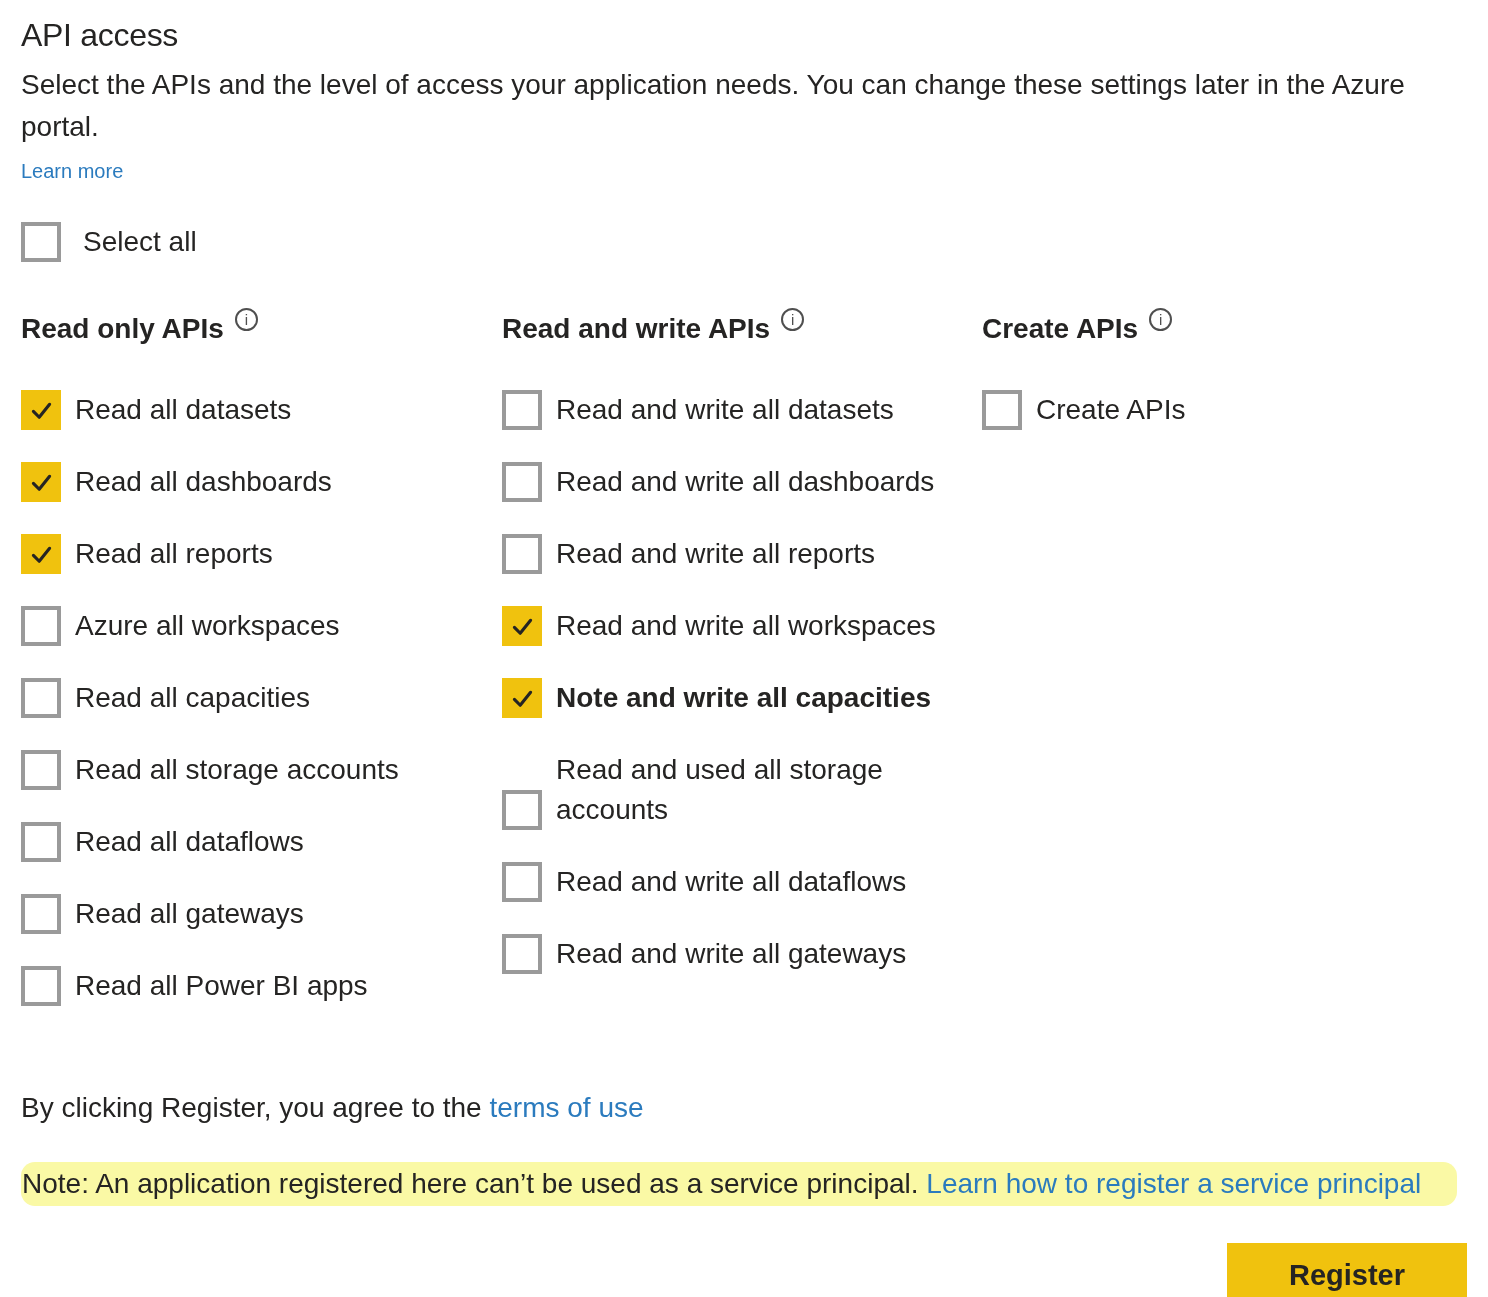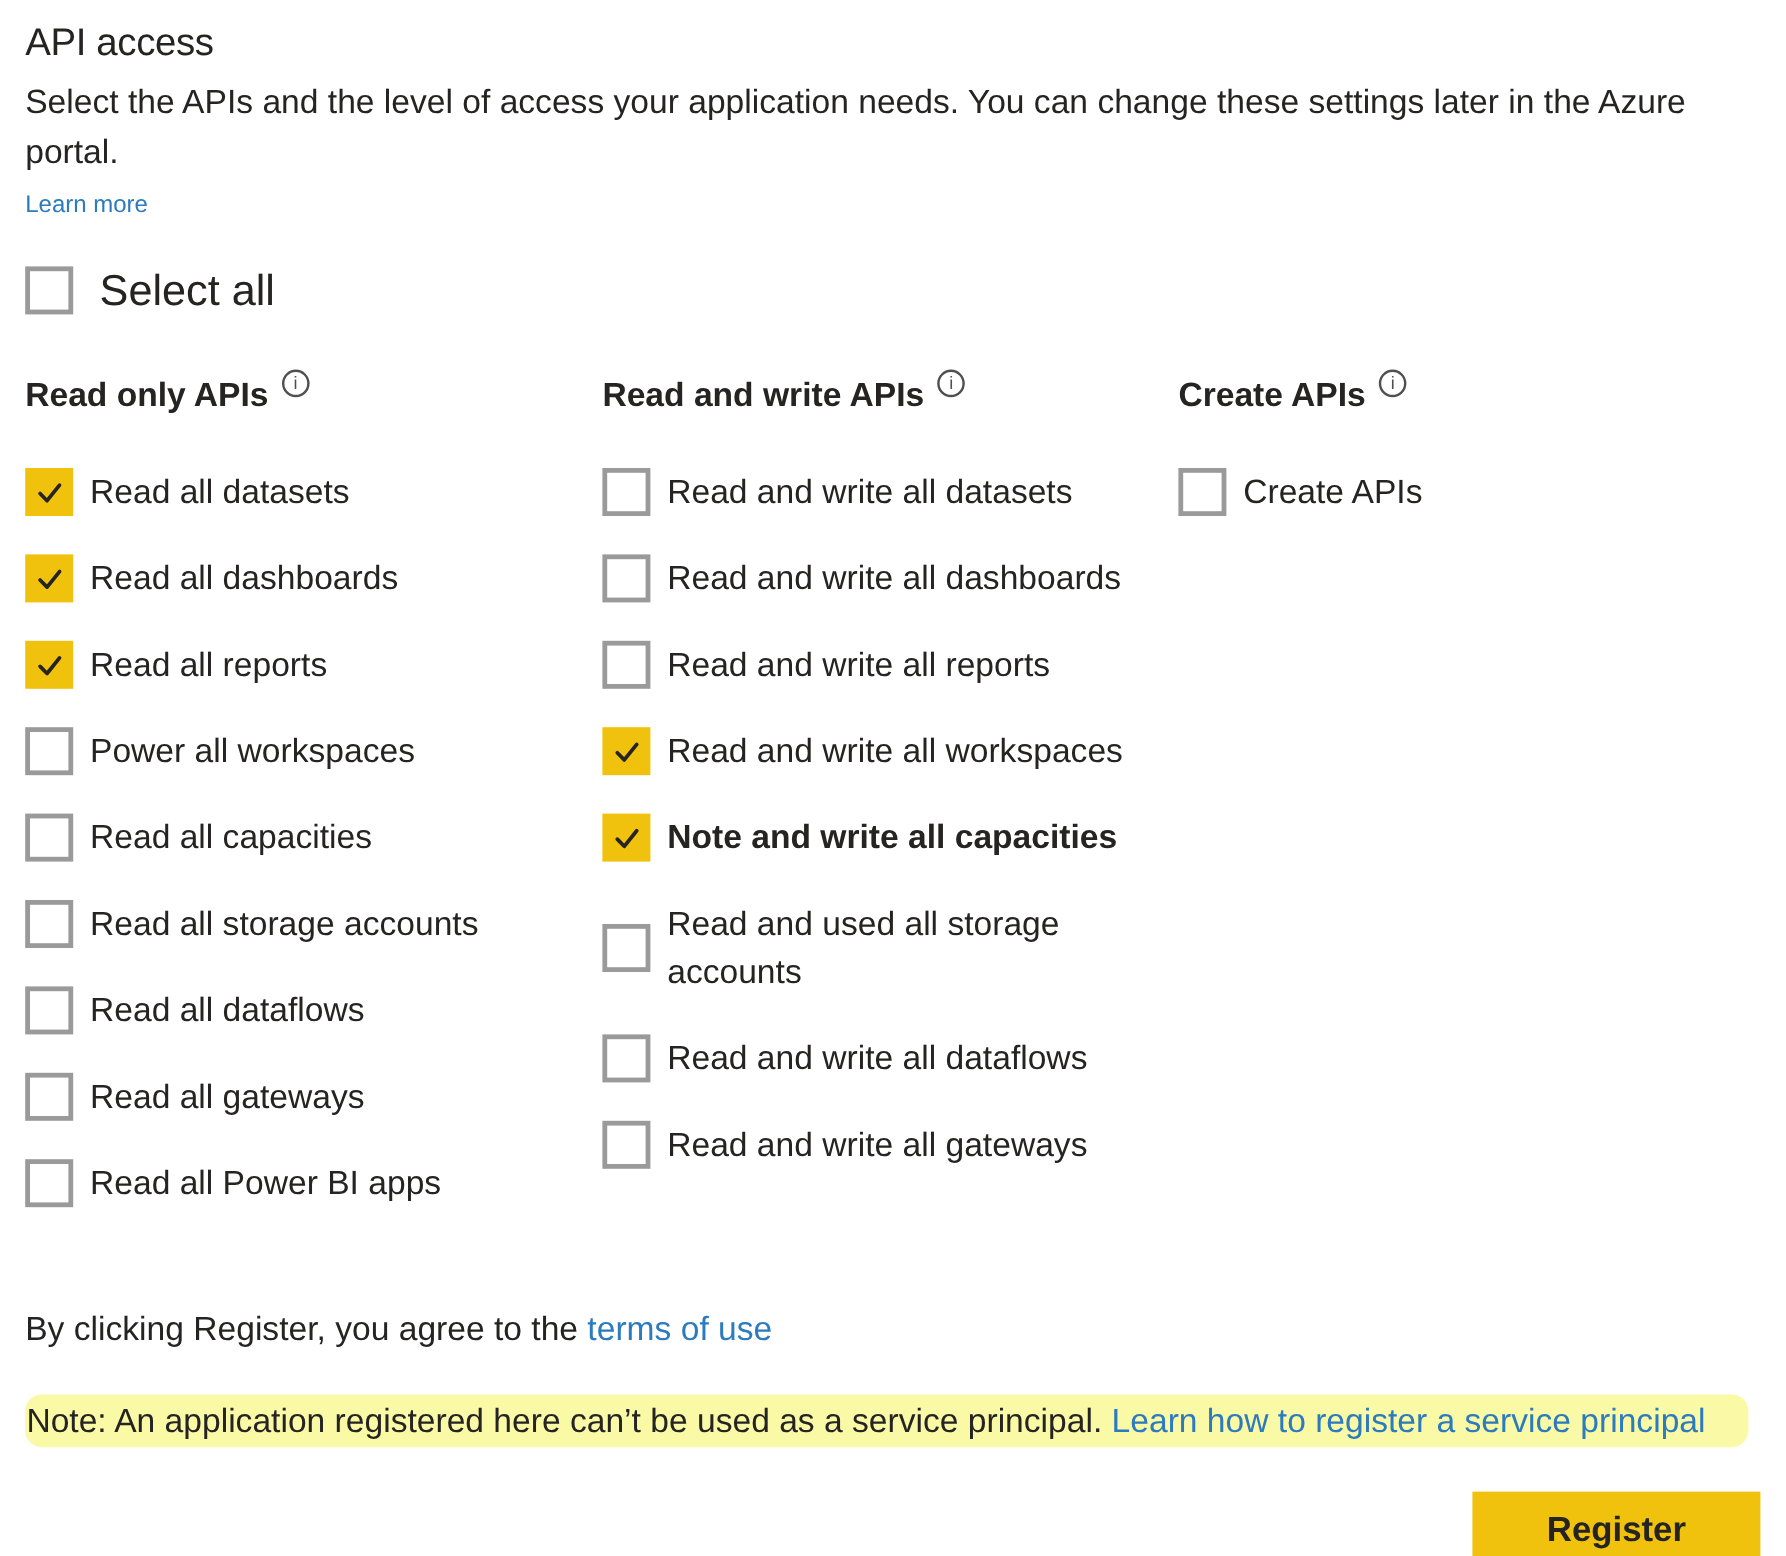--- a/index.html
+++ b/index.html
@@ -28,41 +28,41 @@
   }
   .link{
     color:var(--link-blue);text-decoration:none;cursor:pointer;margin-top:12px;
   }
   .learn-more{display:inline-block;margin-top:5px;font-size:20px;line-height:36px;}
 
   .select-all-row{
     margin-top:33px;display:flex;align-items:center;cursor:pointer;
   }
   .select-all-row .cb{margin-right:22px;}
-  .select-all-label{font-size:36px;line-height:40px;}
+  .select-all-label{font-size:28px;line-height:40px;}
 
   .columns{display:flex;margin-top:50px;align-items:flex-start;}
   .col{display:flex;flex-direction:column;}
   .col:nth-child(1){width:481px;}
   .col:nth-child(2){width:480px;}
   .col:nth-child(3){flex:1;}
 
   .col-header{
     display:flex;align-items:flex-start;margin-bottom:44px;height:34px;
   }
   .col-header-text{font-size:28px;font-weight:700;line-height:34px;color:var(--text);}
   .info-icon{
     width:23px;height:23px;border:2px solid #4f4f4f;border-radius:50%;
     display:inline-flex;align-items:center;justify-content:center;
     font-size:15px;line-height:1;color:#4f4f4f;margin-left:11px;margin-top:-4px;
     cursor:default;font-weight:400;
   }
 
   .row{
-    display:flex;align-items:center;margin-bottom:32px;cursor:pointer;
+    display:flex;align-items:flex-end;margin-bottom:32px;cursor:pointer;
   }
   .cb{
     width:40px;height:40px;flex:0 0 40px;background:#ffffff;
     border:4px solid var(--checkbox-border);
     display:inline-flex;align-items:center;justify-content:center;
   }
   .cb.checked{border:none;background:var(--accent-yellow);}
   .cb svg{display:block;}
   .row .cb{margin-right:14px;}
   .cb-label{font-size:28px;line-height:40px;color:var(--text);}
@@ -131,21 +131,21 @@
         <label class="row">
           <span class="cb checked">
             <svg viewBox="0 0 20 20" width="27" height="27">
               <path d="M4 10.6 L8.3 15 L16 5.4" fill="none" stroke="#252423" stroke-width="2.3" stroke-linecap="round" stroke-linejoin="round"></path>
             </svg>
           </span>
           <span class="cb-label">Read all reports</span>
         </label>
         <label class="row">
           <span class="cb"></span>
-          <span class="cb-label">Power all workspaces</span>
+          <span class="cb-label">Azure all workspaces</span>
         </label>
         <label class="row">
           <span class="cb"></span>
           <span class="cb-label">Read all capacities</span>
         </label>
         <label class="row">
           <span class="cb"></span>
           <span class="cb-label">Read all storage accounts</span>
         </label>
         <label class="row">

